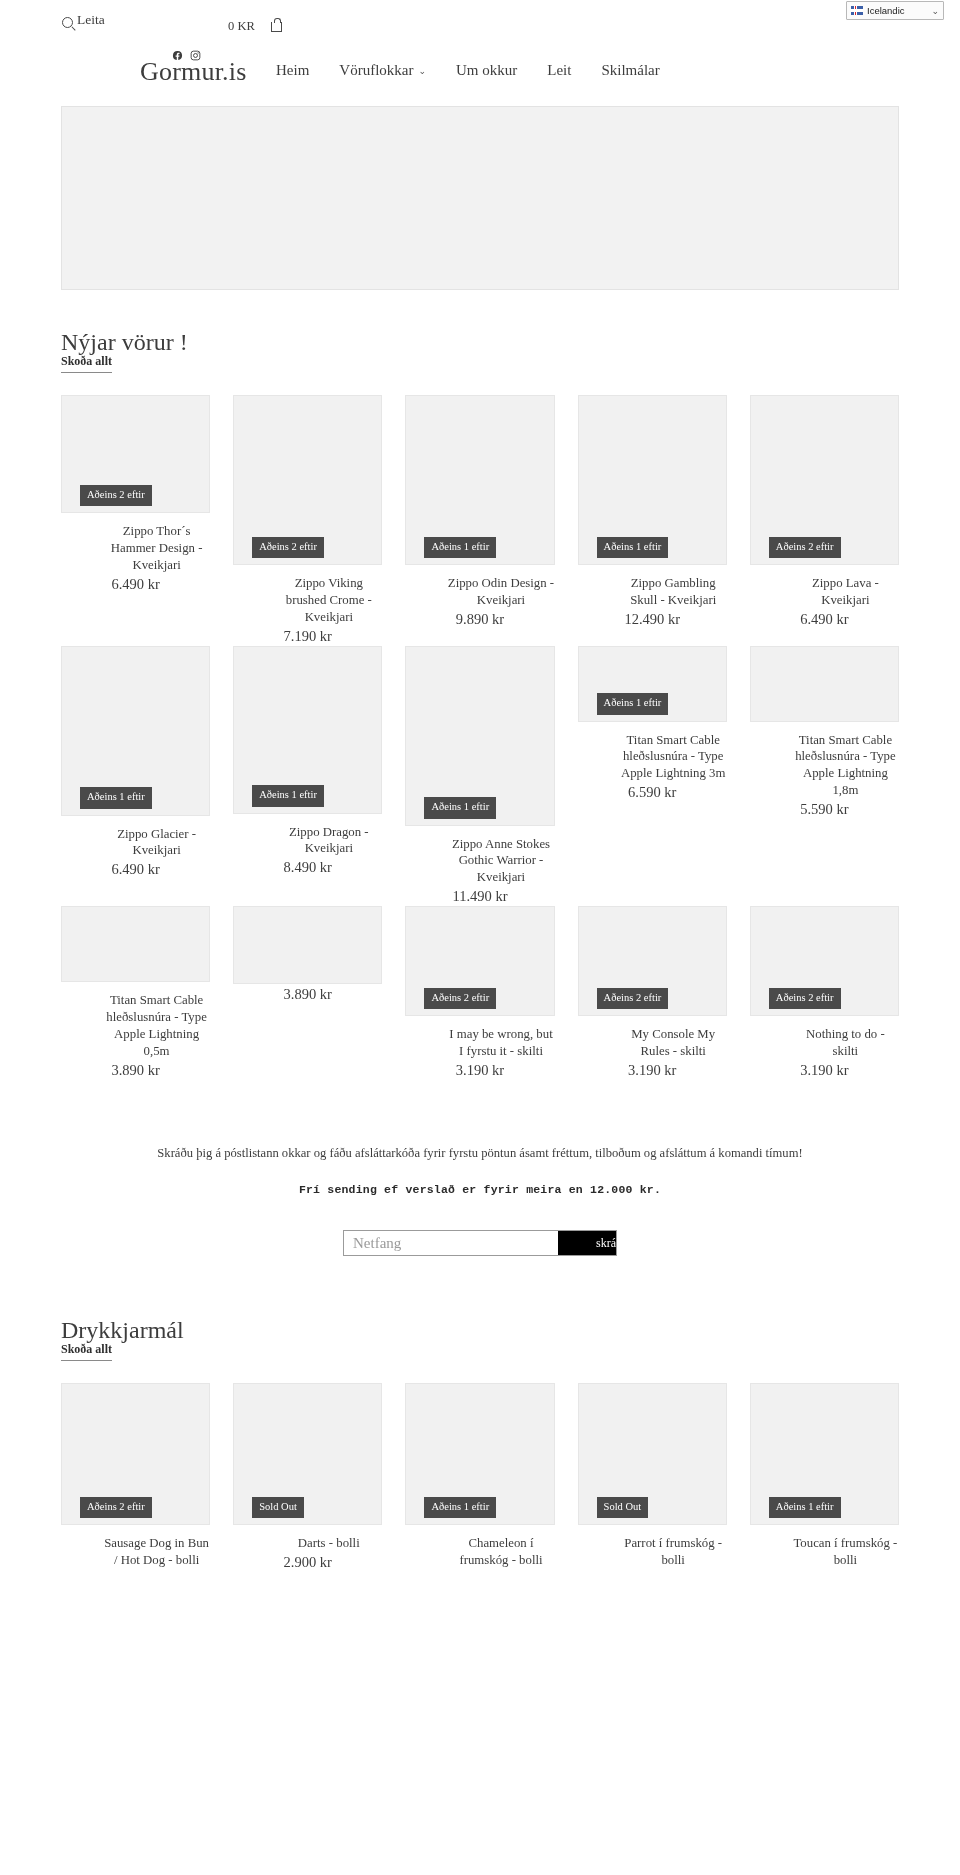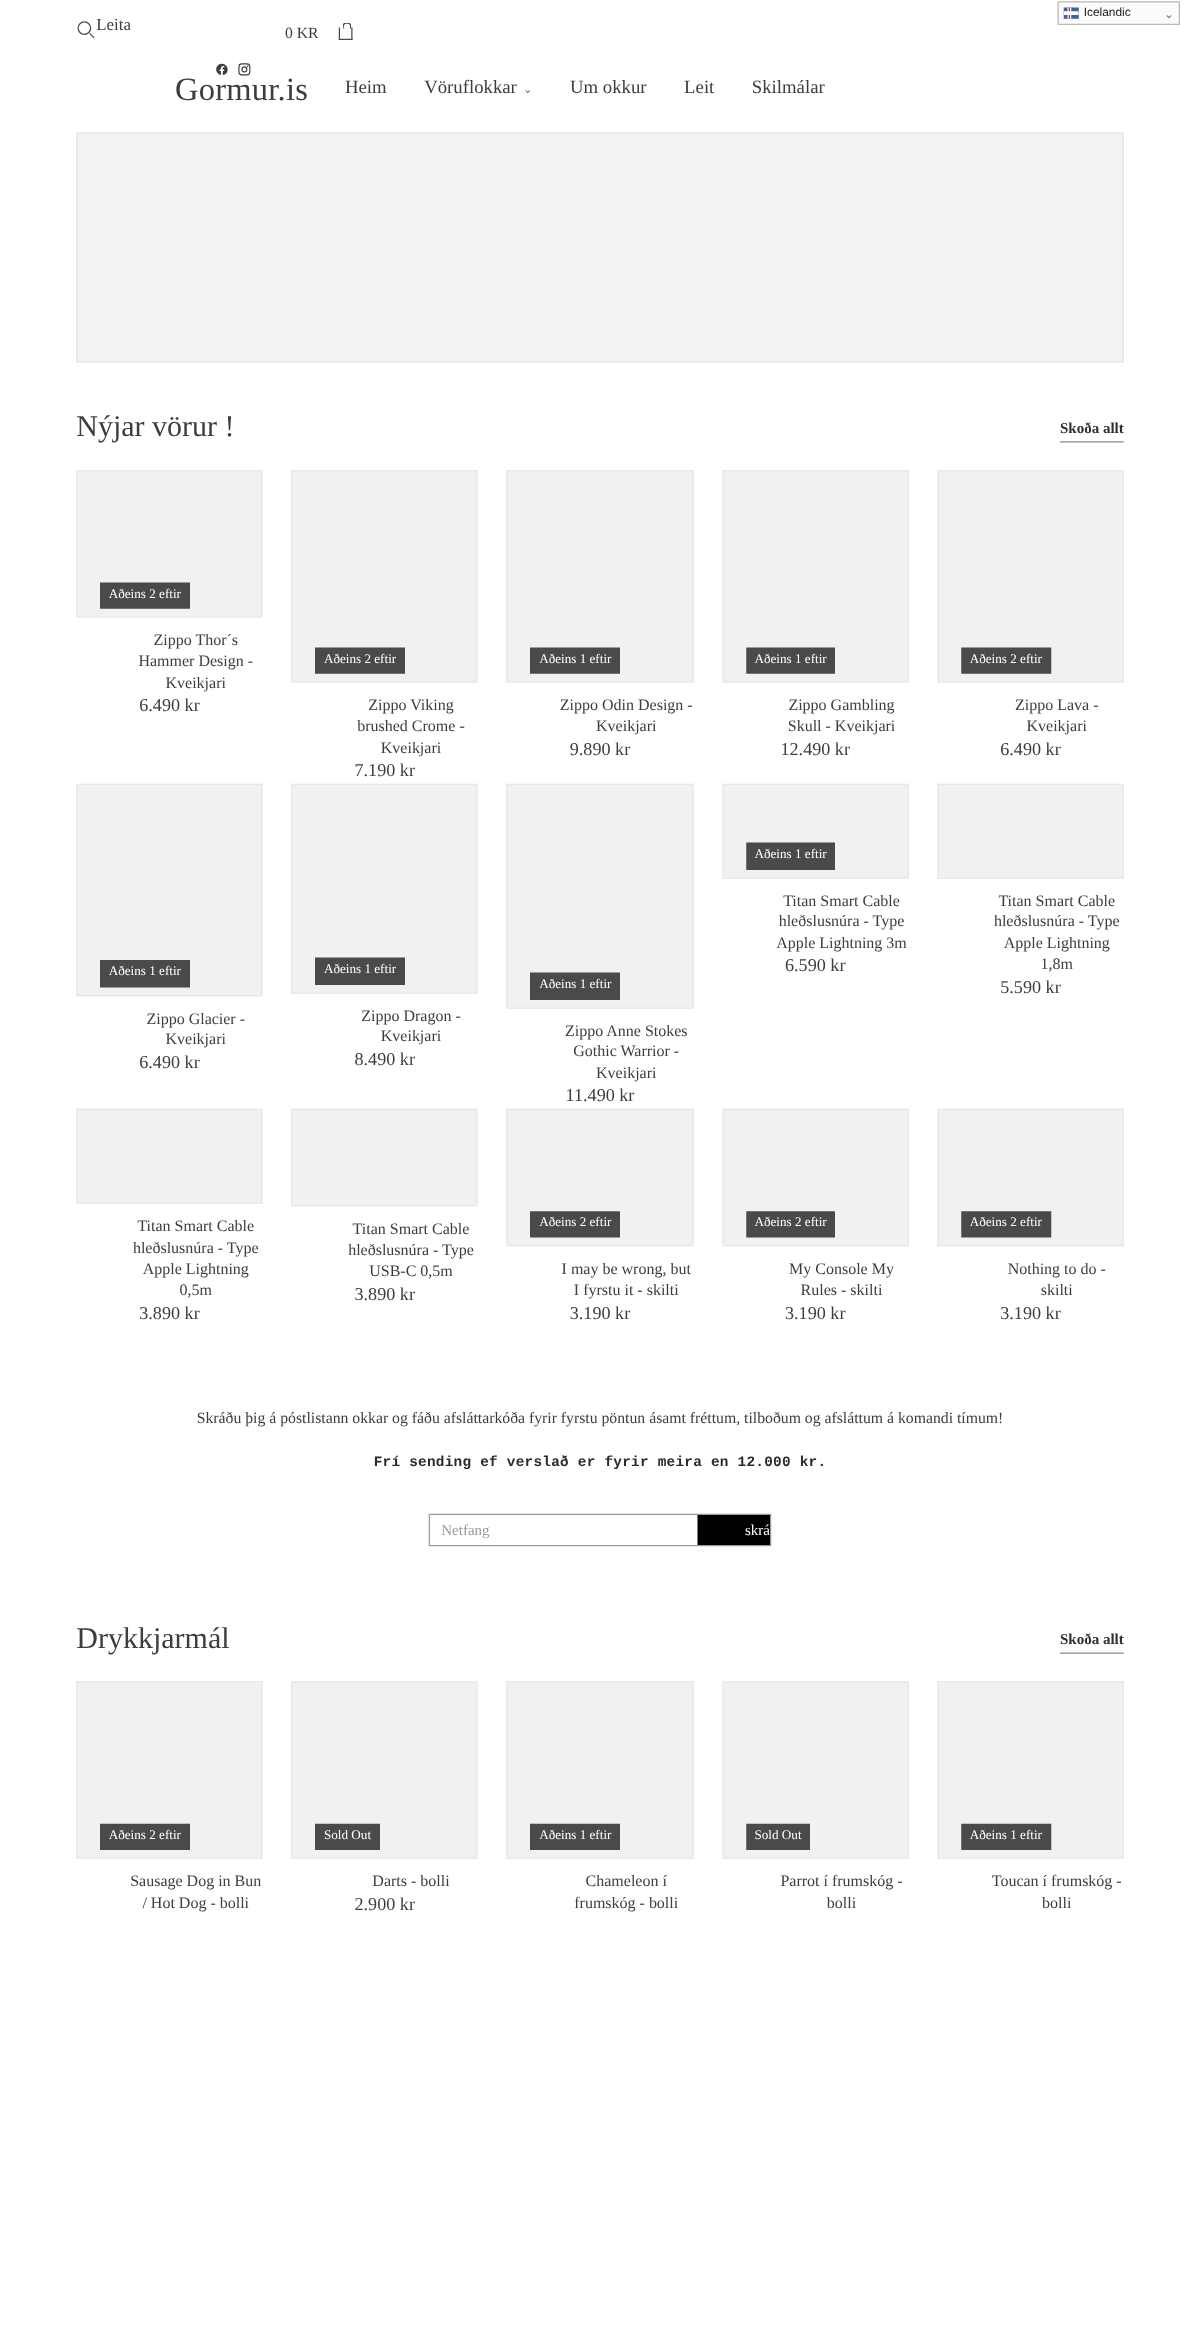--- a/index.html
+++ b/index.html
@@ -111,21 +111,21 @@
   .hero {
     margin: 12px 61px 0 61px;
     height: 184px;
     background: #f2f2f2;
     border: 1px solid #e3e3e3;
   }
 
   
   .section-head {
     margin: 40px 61px 0 61px;
-    display: flex; align-items: flex-end; justify-content: space-between;
+    display: flex; align-items: flex-start; justify-content: space-between; flex-direction: column;
   }
   .section-title {
     font-size: 24px; font-weight: 400; color: #3d3d3d; line-height: 1;
   }
   .viewall {
     font-size: 12px; color: #2f2f2f; font-weight: 700;
     border-bottom: 1.5px solid #8a8a8a; padding-bottom: 3px;
     cursor: pointer; font-family: "Liberation Serif", serif;
   }
 
@@ -180,21 +180,21 @@
     letter-spacing: .2px;
   }
   .nl-form {
     margin: 34px auto 0 auto;
     width: 274px; height: 26px;
     display: flex;
     border: 1px solid #9b9b9b;
   }
   .nl-input {
     flex: 1 1 auto; border: none; outline: none;
-    padding: 0 9px; font-size: 12px;
+    padding: 0 9px; font-size: 15px;
     font-family: "Liberation Serif", serif; color: #3d3d3d;
     background: #fff;
   }
   .nl-input::placeholder { color: #9a9a9a; }
   .nl-btn {
     flex: 0 0 57px;
     background: #000; color: #fff; border: none;
     font-size: 12px; font-family: "Liberation Serif", serif;
     cursor: pointer;
     padding-left: 38px;
@@ -338,21 +338,20 @@
       <div class="ptitle">Titan Smart Cable hleðslusnúra - Type Apple Lightning 1,8m</div>
       <div class="pprice">5.590 kr</div>
     </div>
     <div class="card">
       <div class="thumb" style="height: 76px;"></div>
       <div class="ptitle">Titan Smart Cable hleðslusnúra - Type Apple Lightning 0,5m</div>
       <div class="pprice">3.890 kr</div>
     </div>
     <div class="card">
       <div class="thumb" style="height: 78px;"></div>
-      <div class="ptitle">Titan Smart Cable hleðslusnúra - Type USB-C 0,5m</div>
       <div class="pprice">3.890 kr</div>
     </div>
     <div class="card">
       <div class="thumb" style="height: 110px;">
         <span class="badge">Aðeins 2 eftir</span>
       </div>
       <div class="ptitle">I may be wrong, but I fyrstu it - skilti</div>
       <div class="pprice">3.190 kr</div>
     </div>
     <div class="card">

